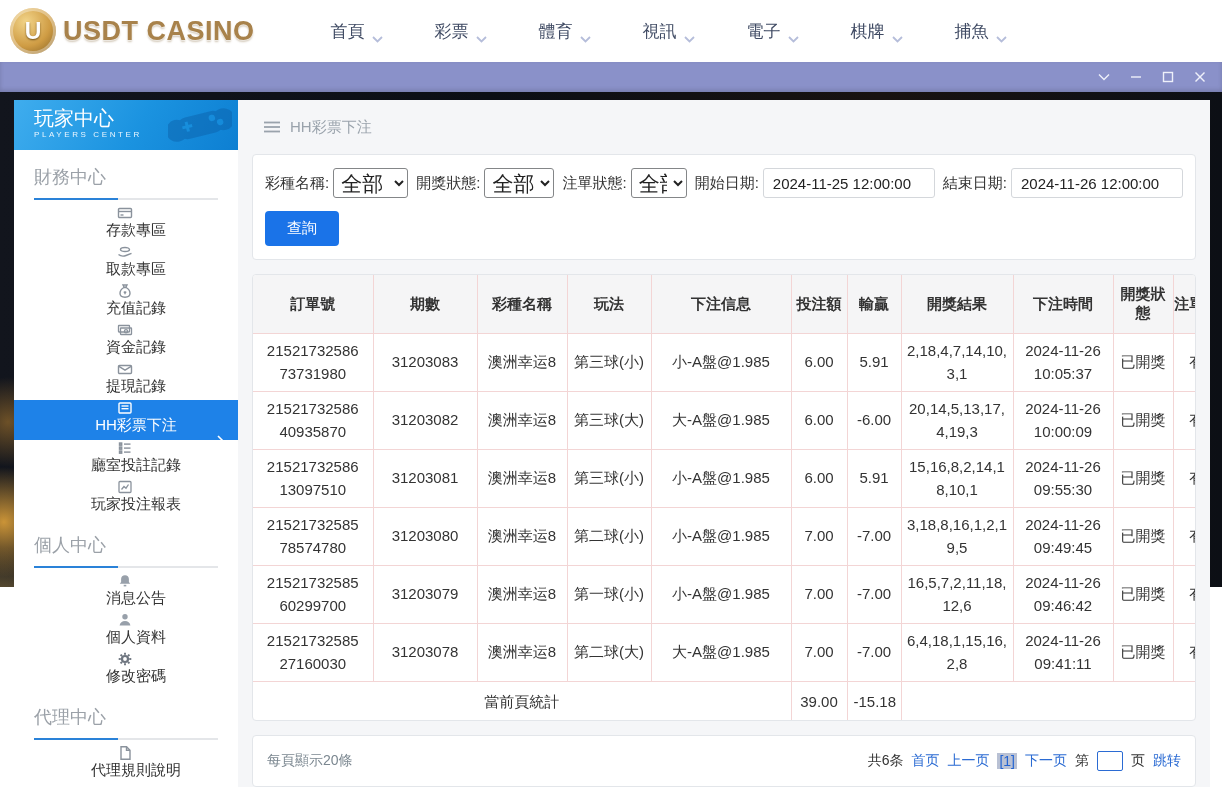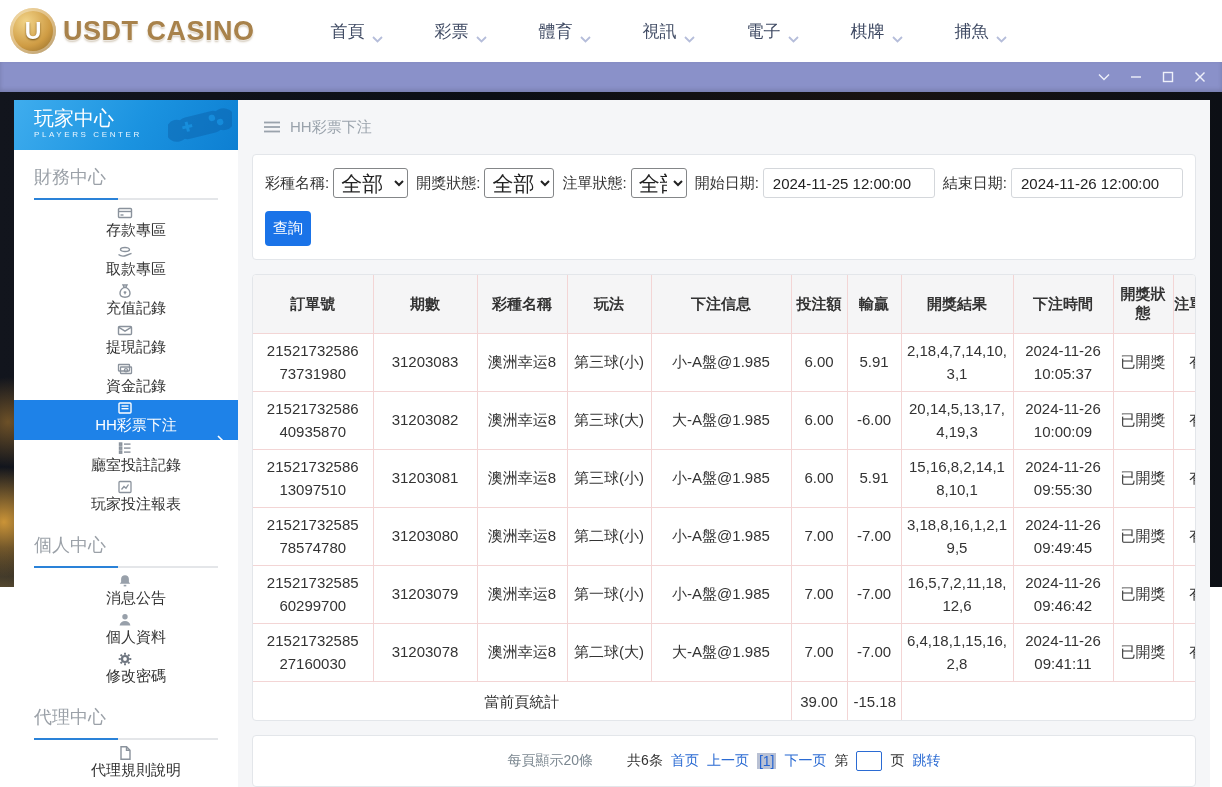--- a/index.html
+++ b/index.html
@@ -59,21 +59,21 @@
   .filter-panel{ padding:13px 12px; }
   .filter-row{ display:flex; align-items:center; font-size:15px; color:#333; white-space:nowrap; }
   .filter-row label{ margin:0 4px 0 8px; }
   .filter-row label:first-child{ margin-left:0; }
   select{ height:30px; border:1px solid #848688; border-radius:3px; background:#fff;
     font-size:21px; color:#222; padding:0 3px; font-family:inherit; }
   .sel-lottery{ width:200px; } .sel-draw{ width:76px; } .sel-order{ width:56px; }
   .date-input{ height:30px; width:172px; border:1px solid #d4d7db; border-radius:3px;
     font-size:15px; color:#222; padding:0 9px; font-family:inherit; }
   .search-btn{ margin-top:13px; background:#1a73e8; color:#fff; border:none; border-radius:4px;
-    font-size:15px; padding:8px 8px; cursor:pointer; font-family:inherit; }
+    font-size:15px; padding:8px 22px; cursor:pointer; font-family:inherit; }
   
   .table-panel{ margin-top:14px; overflow:hidden; }
   table{ width:100%; border-collapse:collapse; table-layout:fixed; }
   th{ background:#f5f5f6; font-weight:bold; font-size:15px; color:#333;
     padding:10px 0; border:1px solid #f3d5d5; overflow:hidden; }
   td{ font-size:15px; color:#333; text-align:center; padding:6px 4px;
     border:1px solid #f3d5d5; line-height:1.5; overflow:hidden; }
   th:first-child, td:first-child{ border-left:none; }
   th:last-child, td:last-child{ border-right:none; }
   thead th{ border-top:none; }
@@ -81,21 +81,21 @@
   th:nth-child(1){width:120px} th:nth-child(2){width:104px} th:nth-child(3){width:90px}
   th:nth-child(4){width:84px} th:nth-child(5){width:140px} th:nth-child(6){width:56px}
   th:nth-child(7){width:54px} th:nth-child(8){width:112px} th:nth-child(9){width:100px}
   th:nth-child(10){width:60px} th:nth-child(11){width:62px}
   td.c0{ word-break:break-all; padding:6px 10px; }
   td.c7{ word-break:break-all; }
   tbody tr:not(.summary) td{ height:57px; }
   tr.summary td{ padding:9px 6px; height:38px; }
   
   .footer-panel{ margin-top:14px; height:52px; display:flex; align-items:center;
-    justify-content:center; padding:0 14px; font-size:14px; flex-shrink:0; }
+    justify-content:space-between; padding:0 14px; font-size:14px; flex-shrink:0; }
   .page-size{ color:#7b8790; }
   .pager{ display:flex; align-items:center; gap:8px; color:#333;margin-left:34px; }
   .plink{ color:#2b6bd3; cursor:pointer; }
   .pcur{ color:#2464d2; background:#b9c1d4; padding:0 2px; cursor:default; }
   .pinput{ width:26px; height:20px; border:1px solid #2b6bd3; border-radius:2px; padding:0 2px; font-size:13px; }
   .ptext{ color:#333; }
 </style>
 </head>
 <body>
 
@@ -223,36 +223,36 @@
           <svg width="16" height="16" fill="none" stroke="#8a929c" stroke-width="1.4">
               <path d="M6 2h4l-1.2 2.4H7.2z"></path>
               <path d="M7 4.5C4.4 6 3 8.2 3 10.3 3 13 5 14.2 8 14.2s5-1.2 5-3.9C13 8.2 11.6 6 9 4.5z"></path>
               <path d="M6.7 9.3h2.6M8 8.2v3"></path>
             </svg>
         </span>
         <span>充值記錄</span>
       </div>
       <div class="sb-item">
         <span class="ic">
-          <svg width="16" height="16" fill="none" stroke="#8a929c" stroke-width="1.4">
-              <rect x="1.5" y="4.5" width="13" height="8" rx="1"></rect>
-              <path d="M1.5 5.2l6.5 4 6.5-4"></path>
-            </svg>
-        </span>
-        <span>提現記錄</span>
-      </div>
-      <div class="sb-item">
-        <span class="ic">
           <svg width="16" height="16" fill="none" stroke="#8a929c" stroke-width="1.3">
               <rect x="1.5" y="3.5" width="11" height="6.5" rx="0.5"></rect>
               <rect x="3.5" y="6" width="11" height="6.5" rx="0.5"></rect>
               <circle cx="9" cy="9.2" r="1.6"></circle>
             </svg>
         </span>
         <span>資金記錄</span>
+      </div>
+      <div class="sb-item">
+        <span class="ic">
+          <svg width="16" height="16" fill="none" stroke="#8a929c" stroke-width="1.4">
+              <rect x="1.5" y="4.5" width="13" height="8" rx="1"></rect>
+              <path d="M1.5 5.2l6.5 4 6.5-4"></path>
+            </svg>
+        </span>
+        <span>提現記錄</span>
       </div>
       <div class="sb-item active">
         <span class="ic">
           <svg width="16" height="16" fill="none" stroke="#ffffff" stroke-width="1.4">
               <rect x="2" y="3" width="12" height="10" rx="1"></rect>
               <line x1="4.5" y1="6" x2="11.5" y2="6"></line>
               <line x1="4.5" y1="8.7" x2="11.5" y2="8.7"></line>
             </svg>
         </span>
         <span>HH彩票下注</span>

